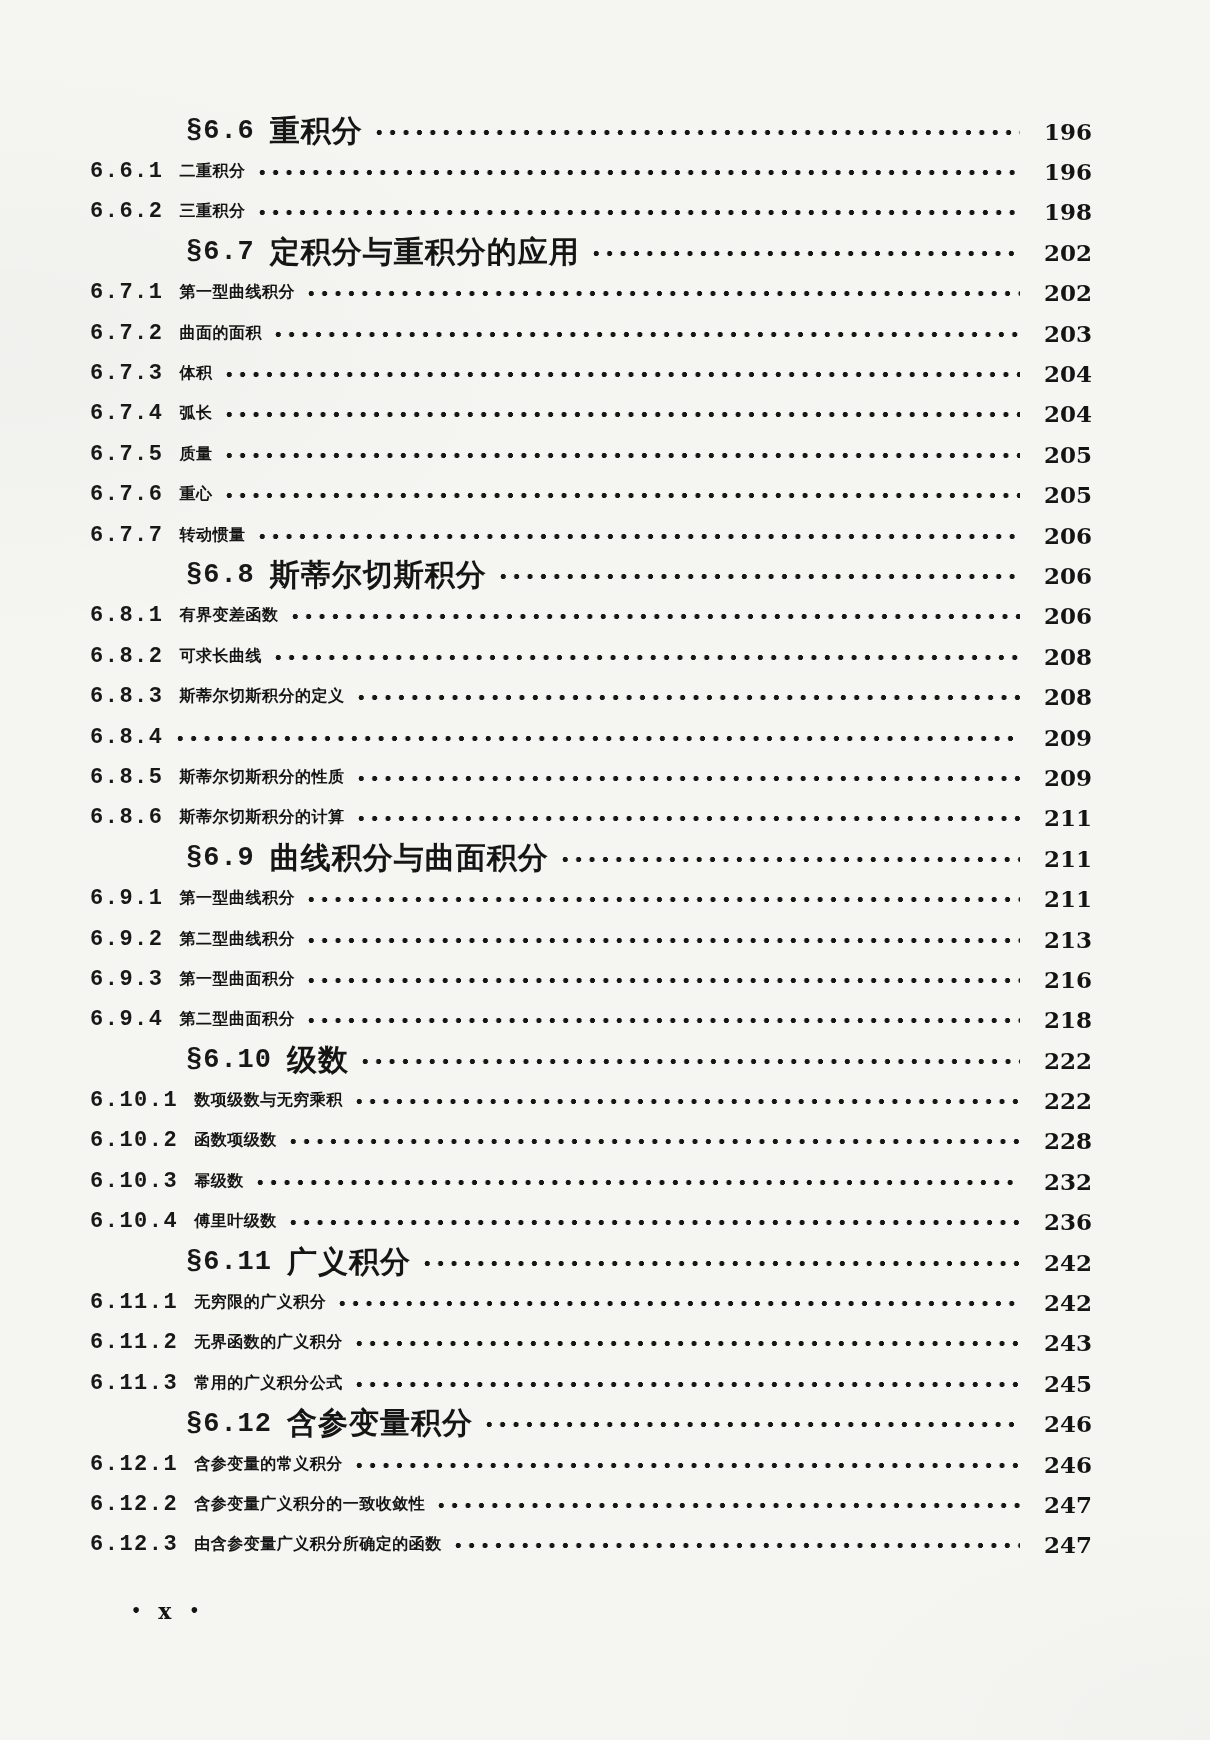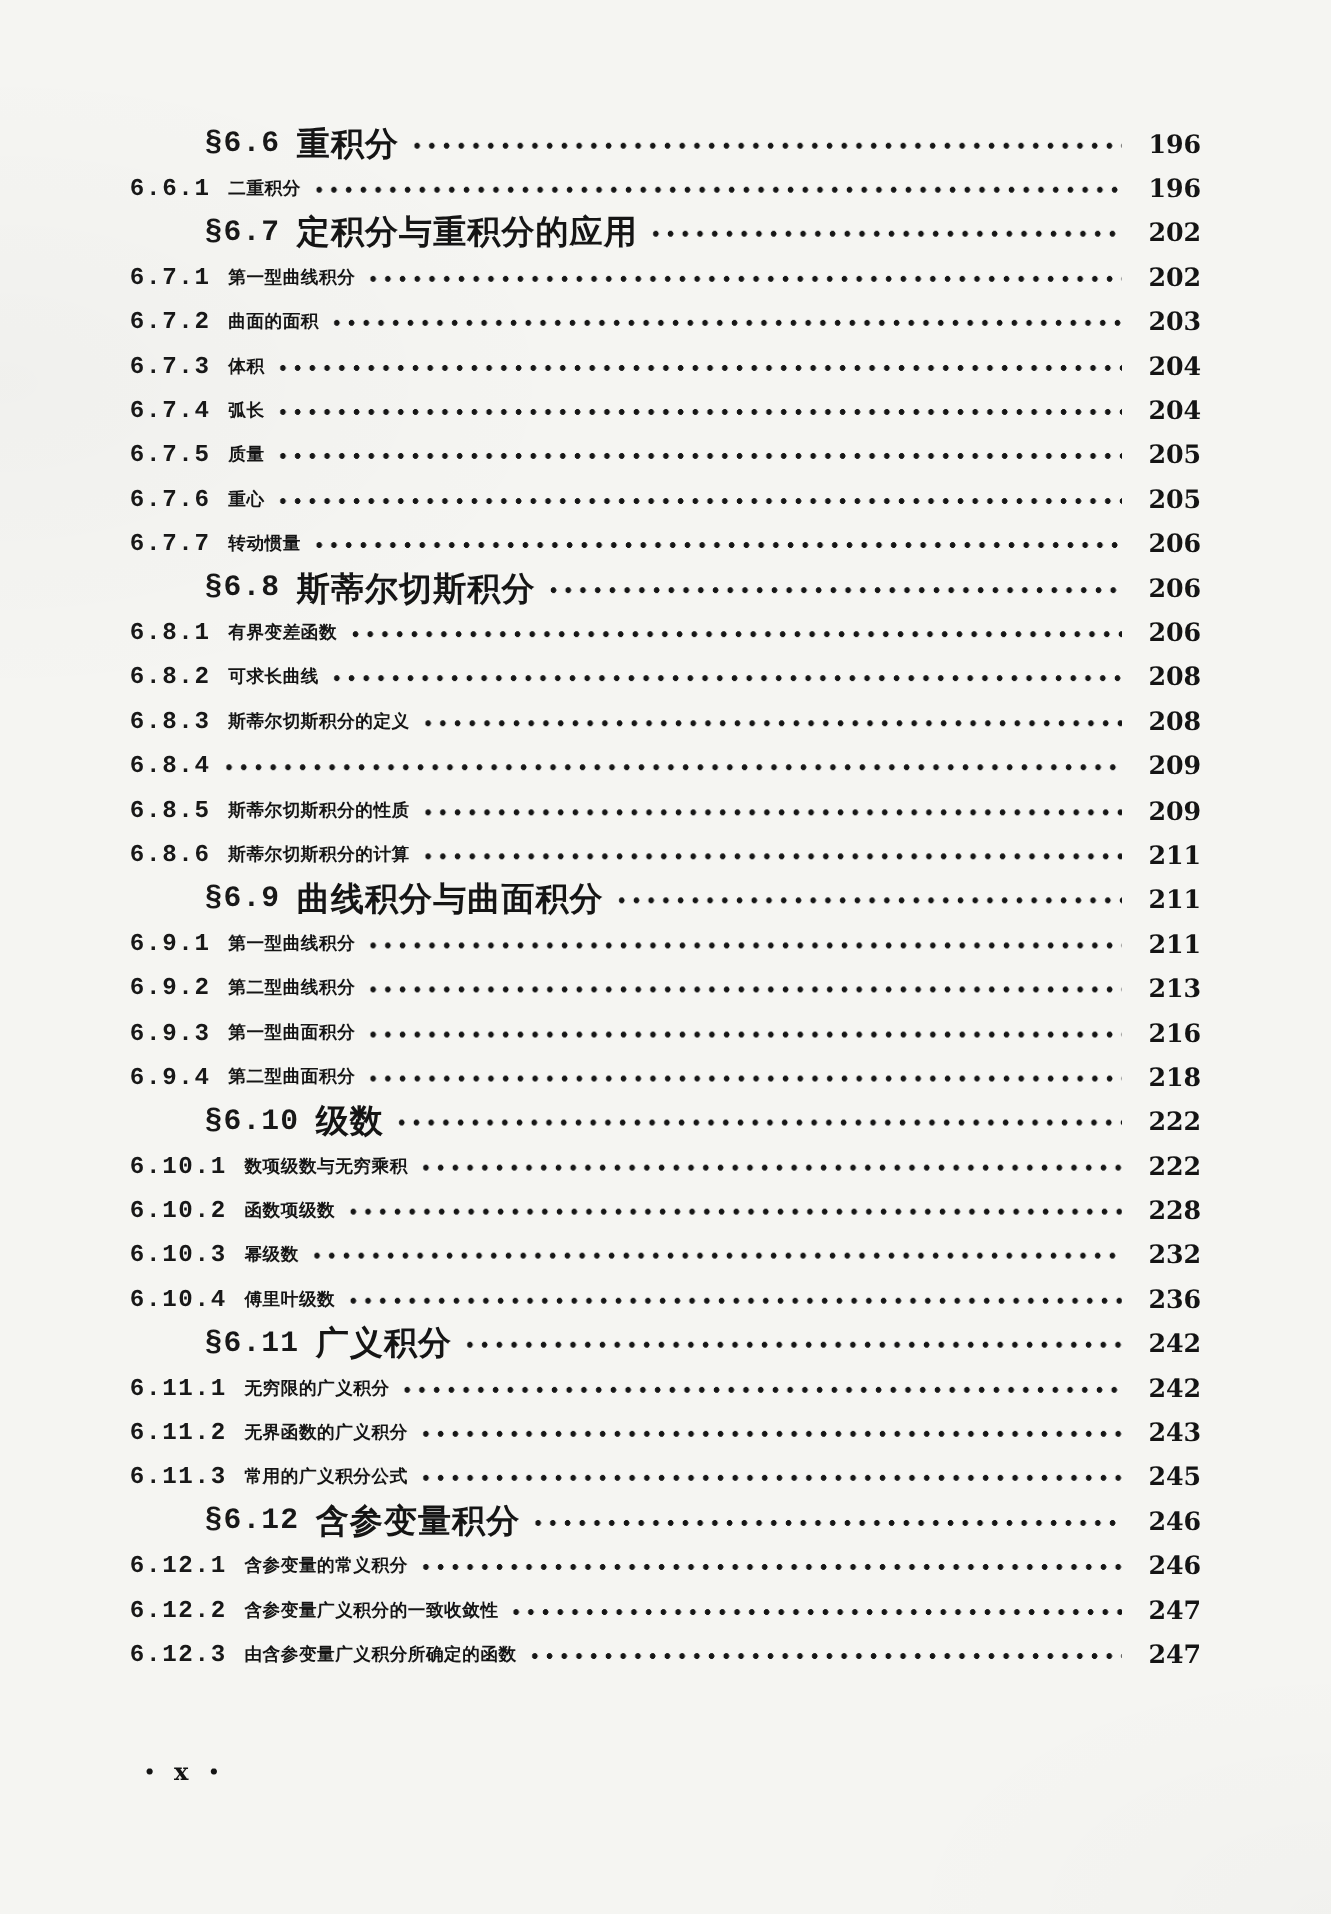--- a/index.html
+++ b/index.html
@@ -24,21 +24,21 @@
     margin-top: 13px;
   }
   .row {
     display: flex;
     align-items: center;
     height: 40.4px;
     padding-right: 118px;
     box-sizing: border-box;
   }
   .row.sec { padding-left: 186px; }
-  .row.sub { padding-left: 118px; }
+  .row.sub { padding-left: 90px; }
   .num {
     font-family: "Liberation Mono", monospace;
     font-weight: 700;
     white-space: nowrap;
     color: #181818;
   }
   .sec .num { font-size: 27px; letter-spacing: 1px; }
   .sub .num { font-size: 22px; letter-spacing: 1.5px; }
   .title {
     font-weight: 700;
@@ -98,20 +98,26 @@
       <span class="title"><span class="tmain">重积分</span></span>
       <span class="dots"></span>
       <span class="pg">196</span>
     </div>
       <div class="row sub">
       <span class="num">6.6.1</span>
       <span class="title"><span class="tmain">二重积分</span></span>
       <span class="dots"></span>
       <span class="pg">196</span>
     </div>
+      <div class="row sub">
+      <span class="num">6.6.2</span>
+      <span class="title"><span class="tmain">三重积分</span></span>
+      <span class="dots"></span>
+      <span class="pg">198</span>
+    </div>
       <div class="row sec">
       <span class="num">§6.7</span>
       <span class="title"><span class="tmain">定积分与重积分的应用</span></span>
       <span class="dots"></span>
       <span class="pg">202</span>
     </div>
       <div class="row sub">
       <span class="num">6.7.1</span>
       <span class="title"><span class="tmain">第一型曲线积分</span></span>
       <span class="dots"></span>

